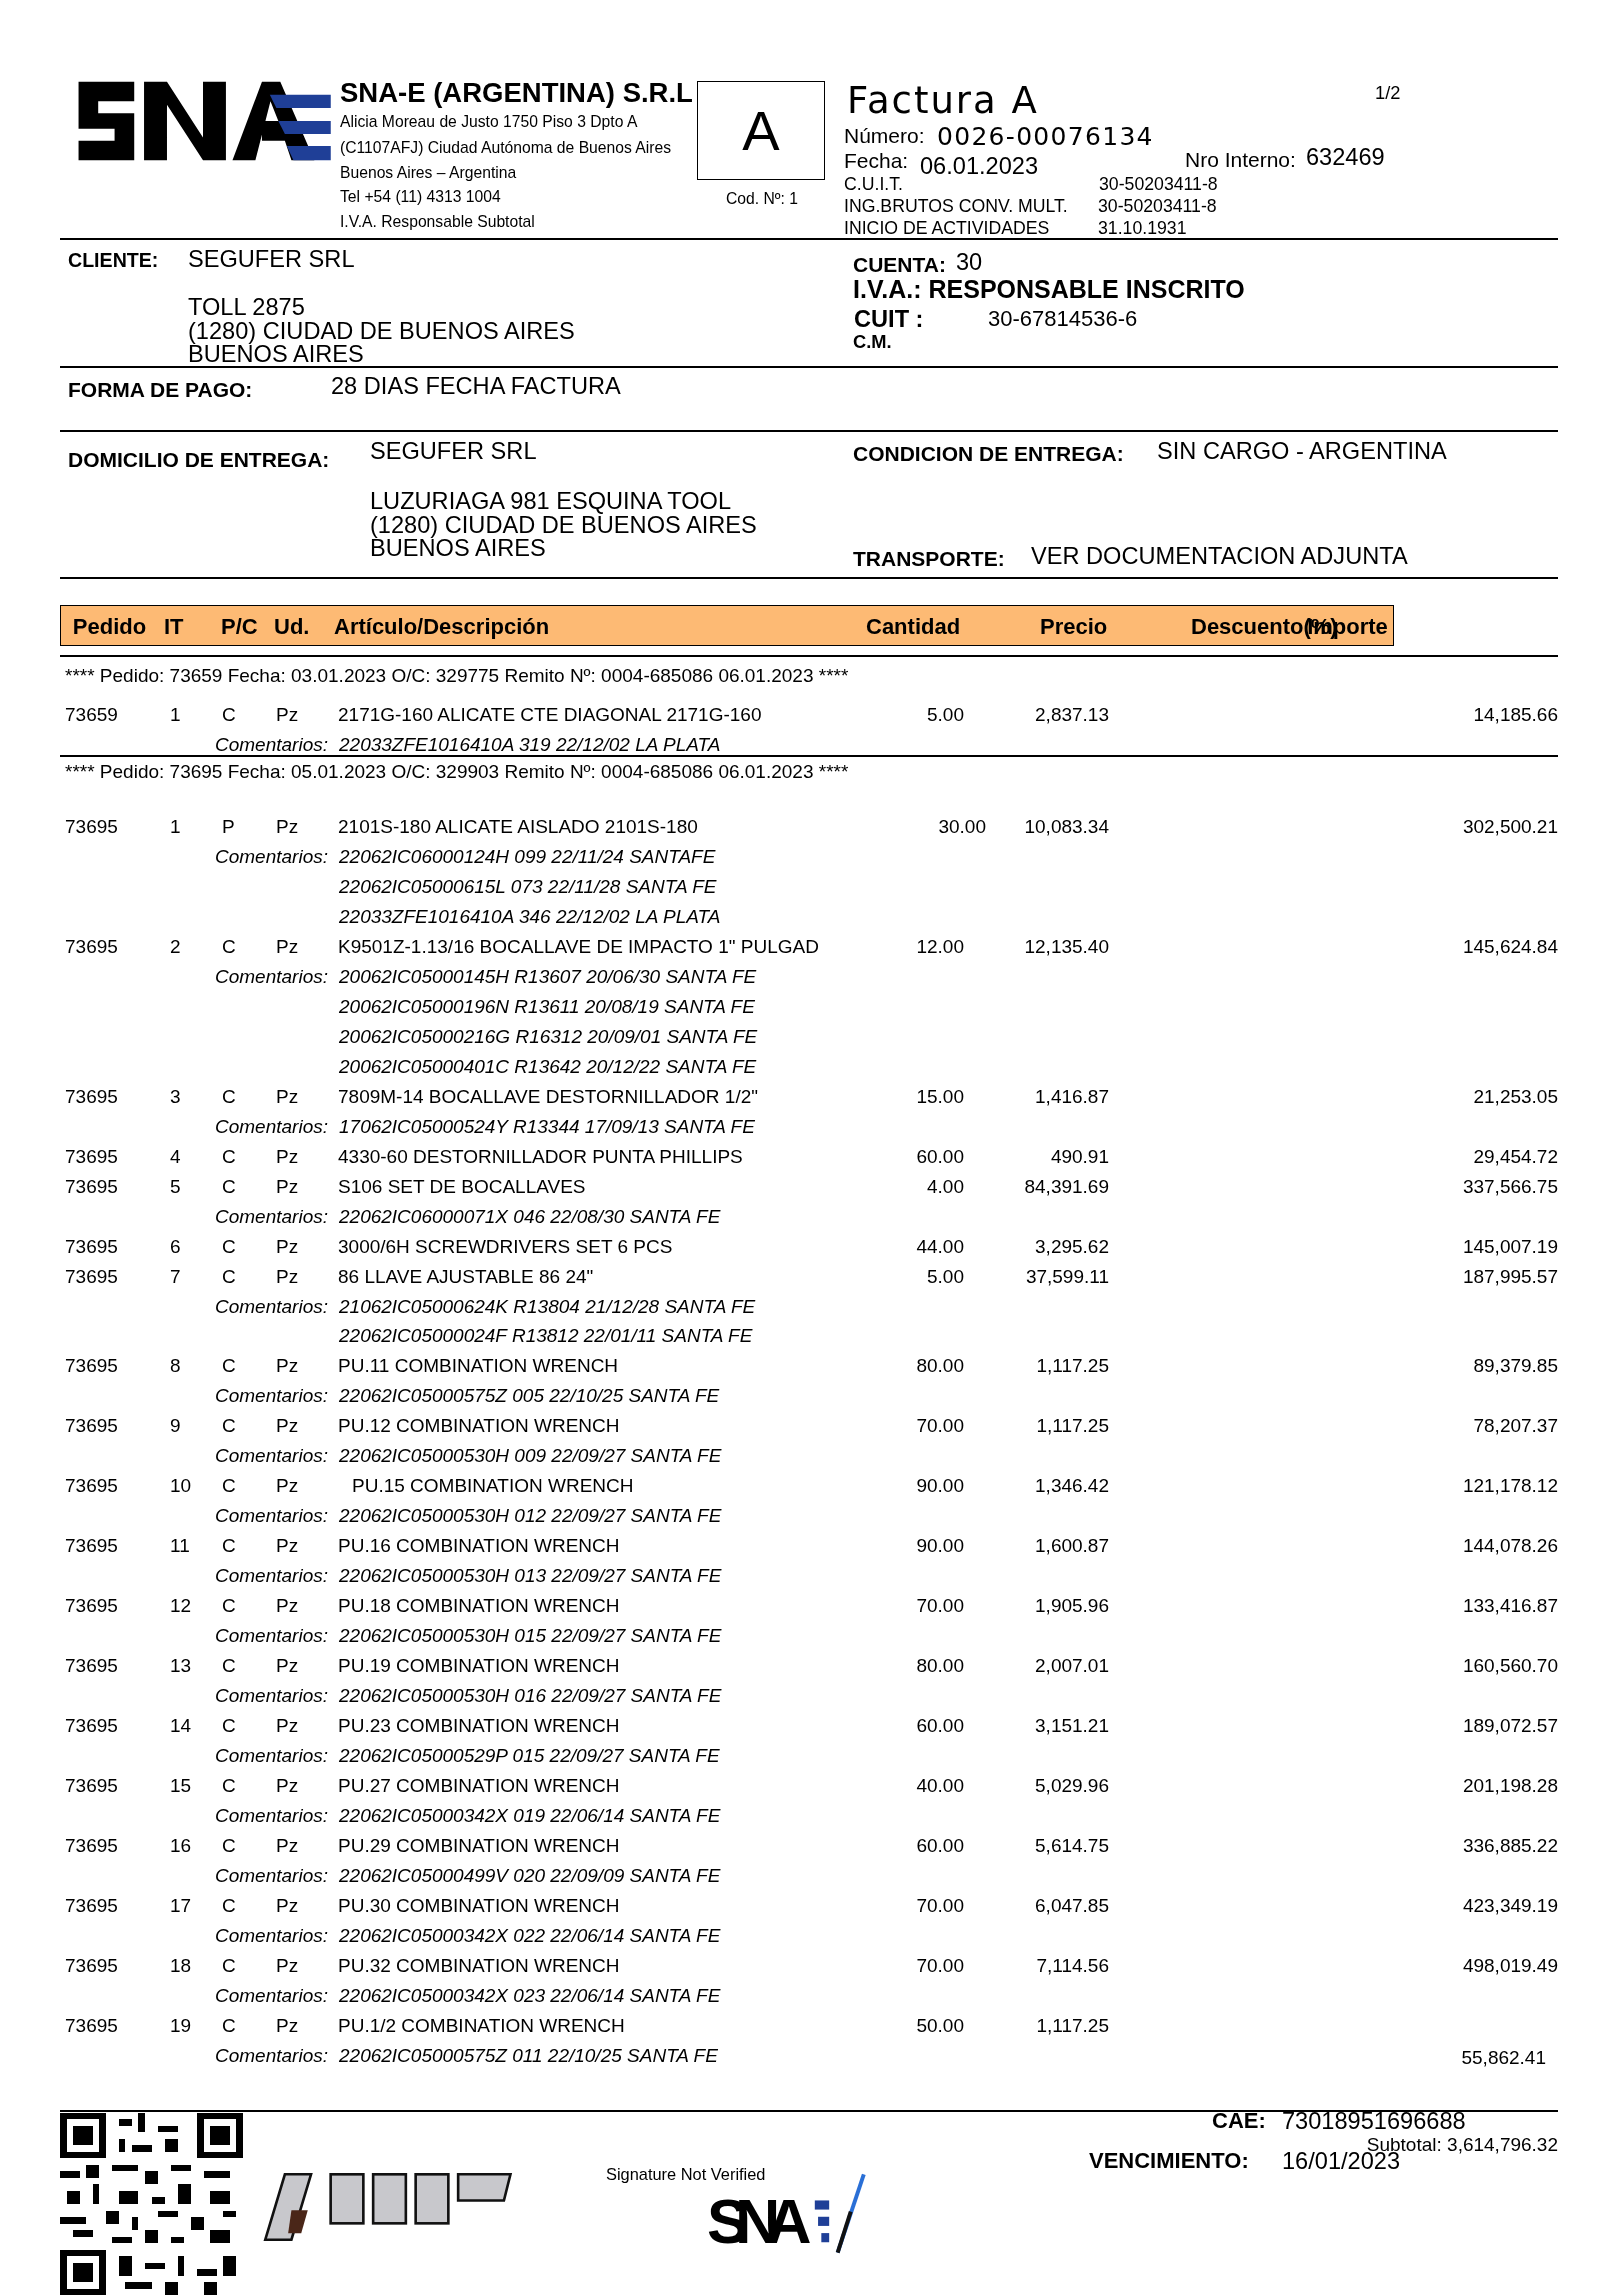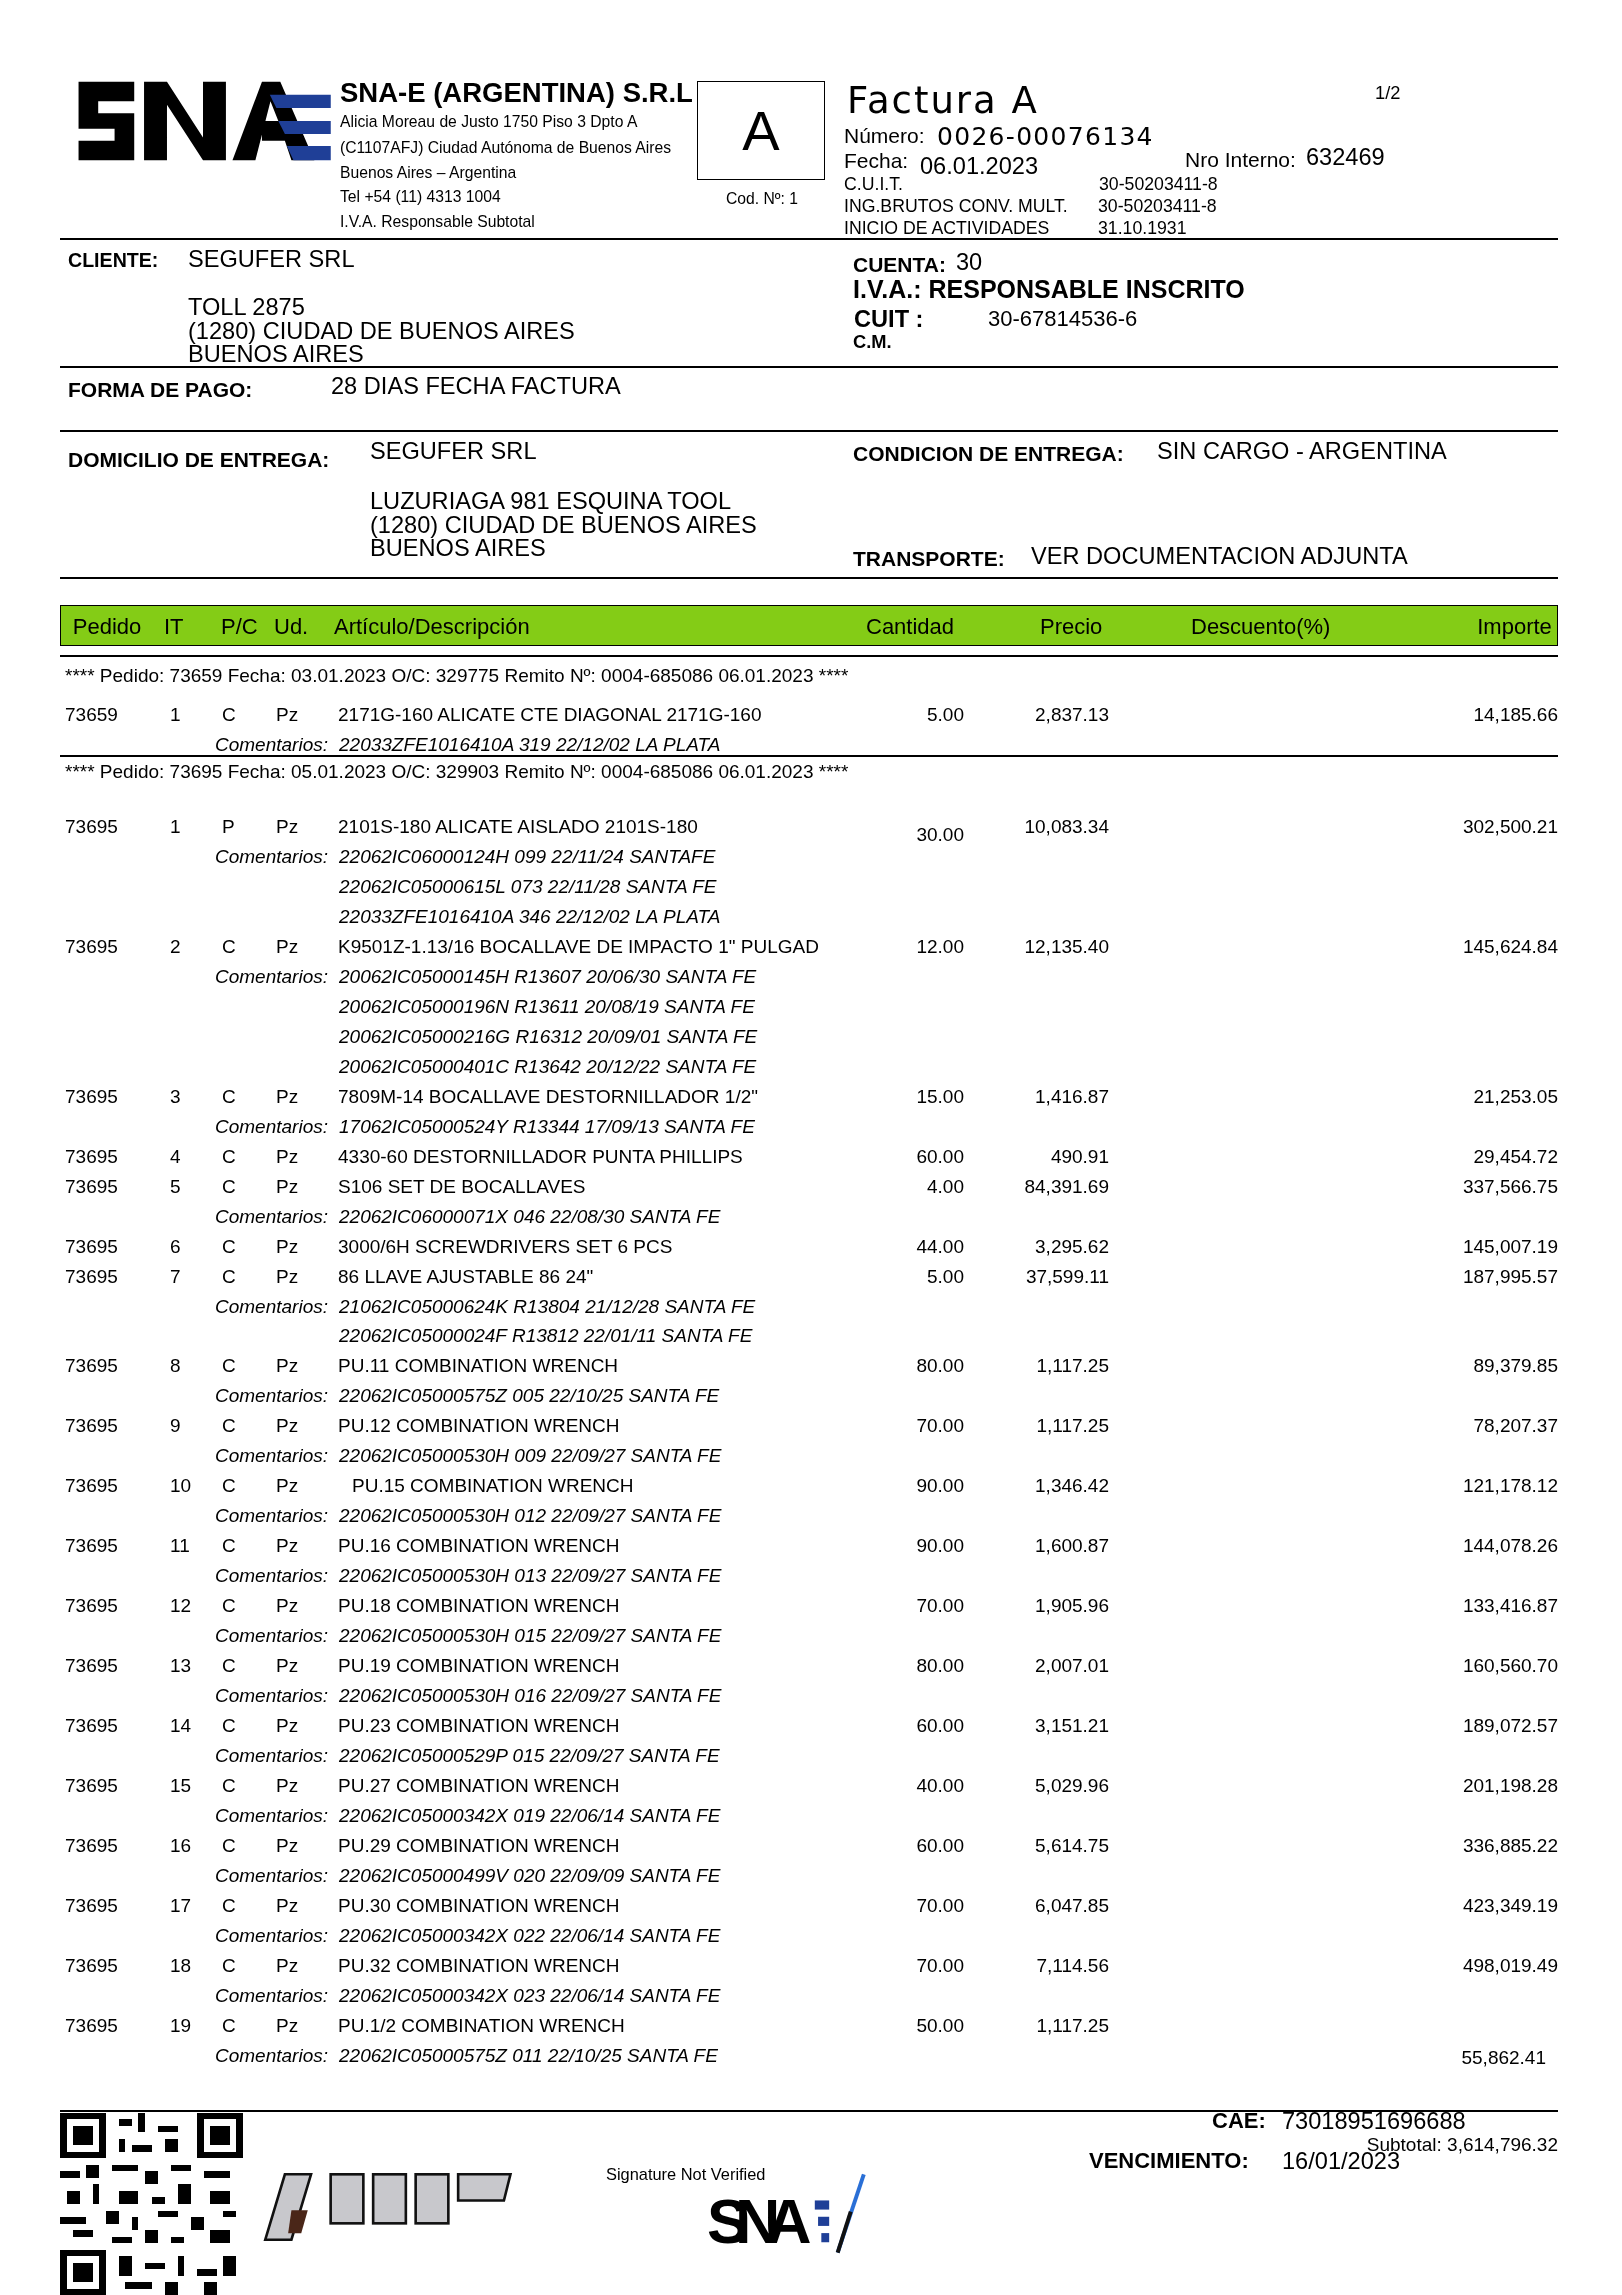--- a/index.html
+++ b/index.html
@@ -2,21 +2,21 @@
 <html style="font-size:10.5px"><head>
 <meta charset="utf-8">
 <style>
   html, body { margin:0; padding:0; background:#fff; }
   body { width:1622px; height:2295px; position:relative; font-family:"Liberation Sans", sans-serif; color:#000; overflow:hidden; }
   .abs { position:absolute; white-space:nowrap; }
   .hr { position:absolute; left:60px; width:1498px; height:0; border-top:2px solid #000; }
   .bold { font-weight:bold; }
   .logo { position:absolute; left:72px; top:75px; width:262px; height:92px; }
   .typebox { position:absolute; left:697px; top:81px; width:128px; height:99px; border:1.3px solid #000; box-sizing:border-box; display:flex; align-items:center; justify-content:center; font-size:56px; }
-  .thead { position:absolute; left:60px; top:605px; width:1498px; height:41px; background:#84cc16; border:1.3px solid #000; box-sizing:border-box; font-weight:normal; font-size:22px; }
+  .thead { position:absolute; left:60px; top:605px; width:1334px; height:41px; background:#fdba74; border:1.3px solid #000; box-sizing:border-box; font-weight:bold; font-size:22px; }
   .thead span { position:absolute; top:7.9px; }
   .row { position:absolute; left:0; width:1622px; font-size:19px; height:26px; }
   .row span { position:absolute; top:0; white-space:nowrap; }
   .it { font-style:italic; }
   .qr { position:absolute; left:60px; top:2112px; width:183px; height:184px; }
 </style>
 </head>
 <body>
 
 <svg class="logo" viewBox="0 0 400 140">
@@ -121,21 +121,21 @@
       <span style="left: 339px;">22033ZFE1016410A 319 22/12/02 LA PLATA</span>
     </div>
     <div class="hr" style="top: 755px;"></div>
     <div class="abs" style="left: 65px; top: 761px; font-size: 19px;">****  Pedido: 73695    Fecha: 05.01.2023    O/C: 329903    Remito Nº: 0004-685086   06.01.2023 ****</div>
     <div class="row" style="top: 816px;">
       <span style="left: 65px;">73695</span>
       <span style="left: 170px;">1</span>
       <span style="left: 222px;">P</span>
       <span style="left: 276px;">Pz</span>
       <span style="left: 338px;">2101S-180 ALICATE AISLADO 2101S-180</span>
-      <span style="right: 658px; margin-top: 8px;">30.00</span>
+      <span style="right: 636px;">30.00</span>
       <span style="right: 513px;">10,083.34</span>
       <span style="right: 64px;">302,500.21</span>
     </div>
     <div class="row it" style="top: 846px;">
       <span style="left: 215px;">Comentarios:</span>
       <span style="left: 339px;">22062IC06000124H 099 22/11/24 SANTAFE</span>
     </div>
     <div class="row it" style="top: 876px;">
       <span style="left: 339px;">22062IC05000615L 073 22/11/28 SANTA FE</span>
     </div>

